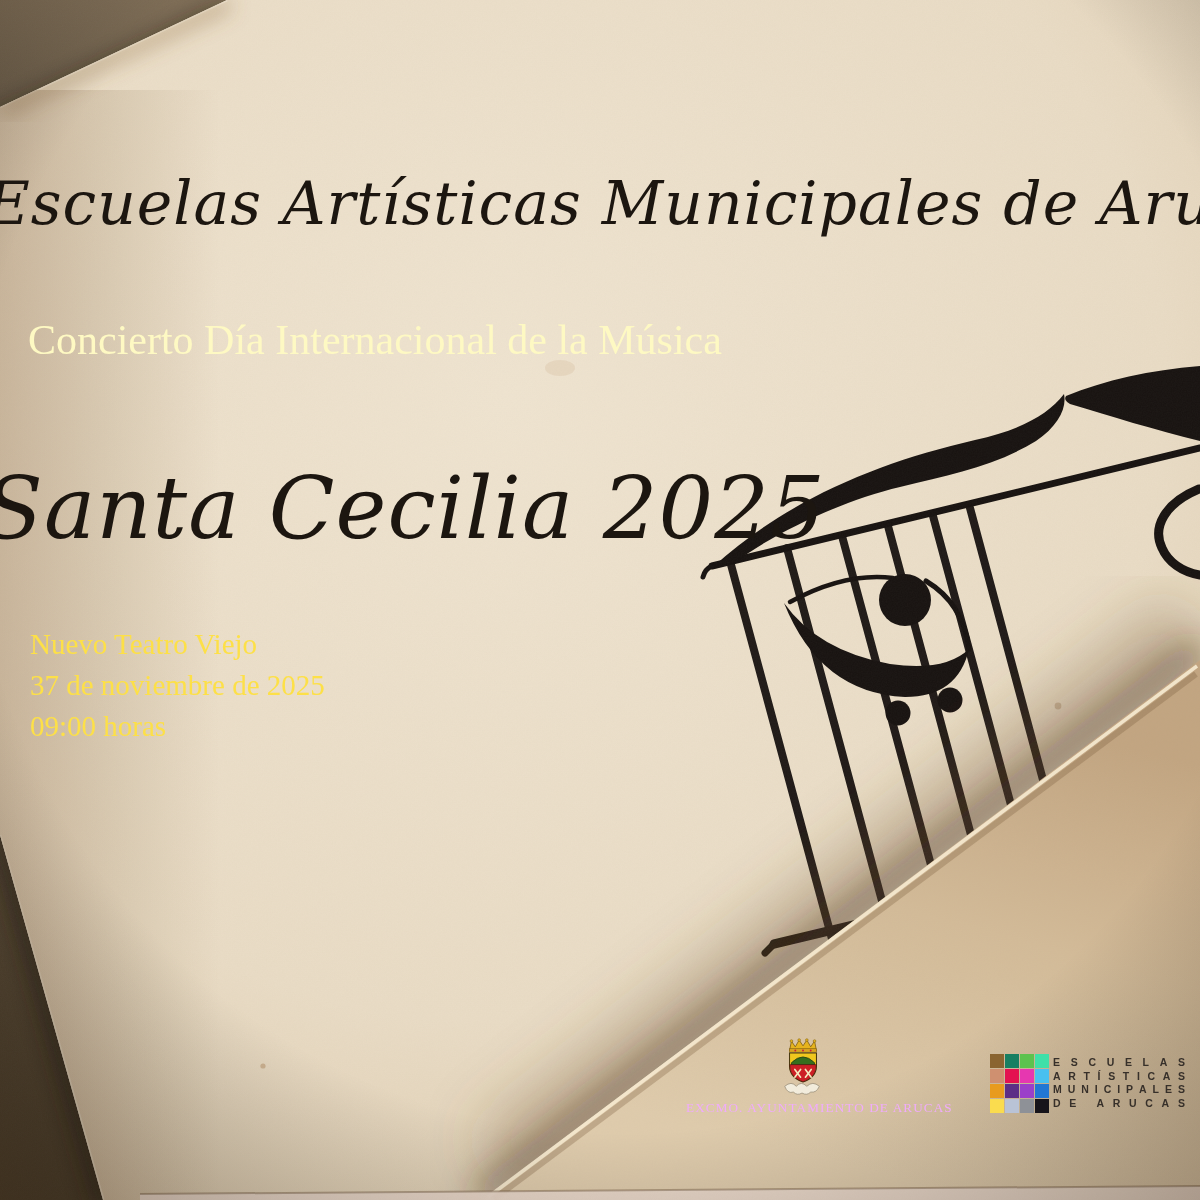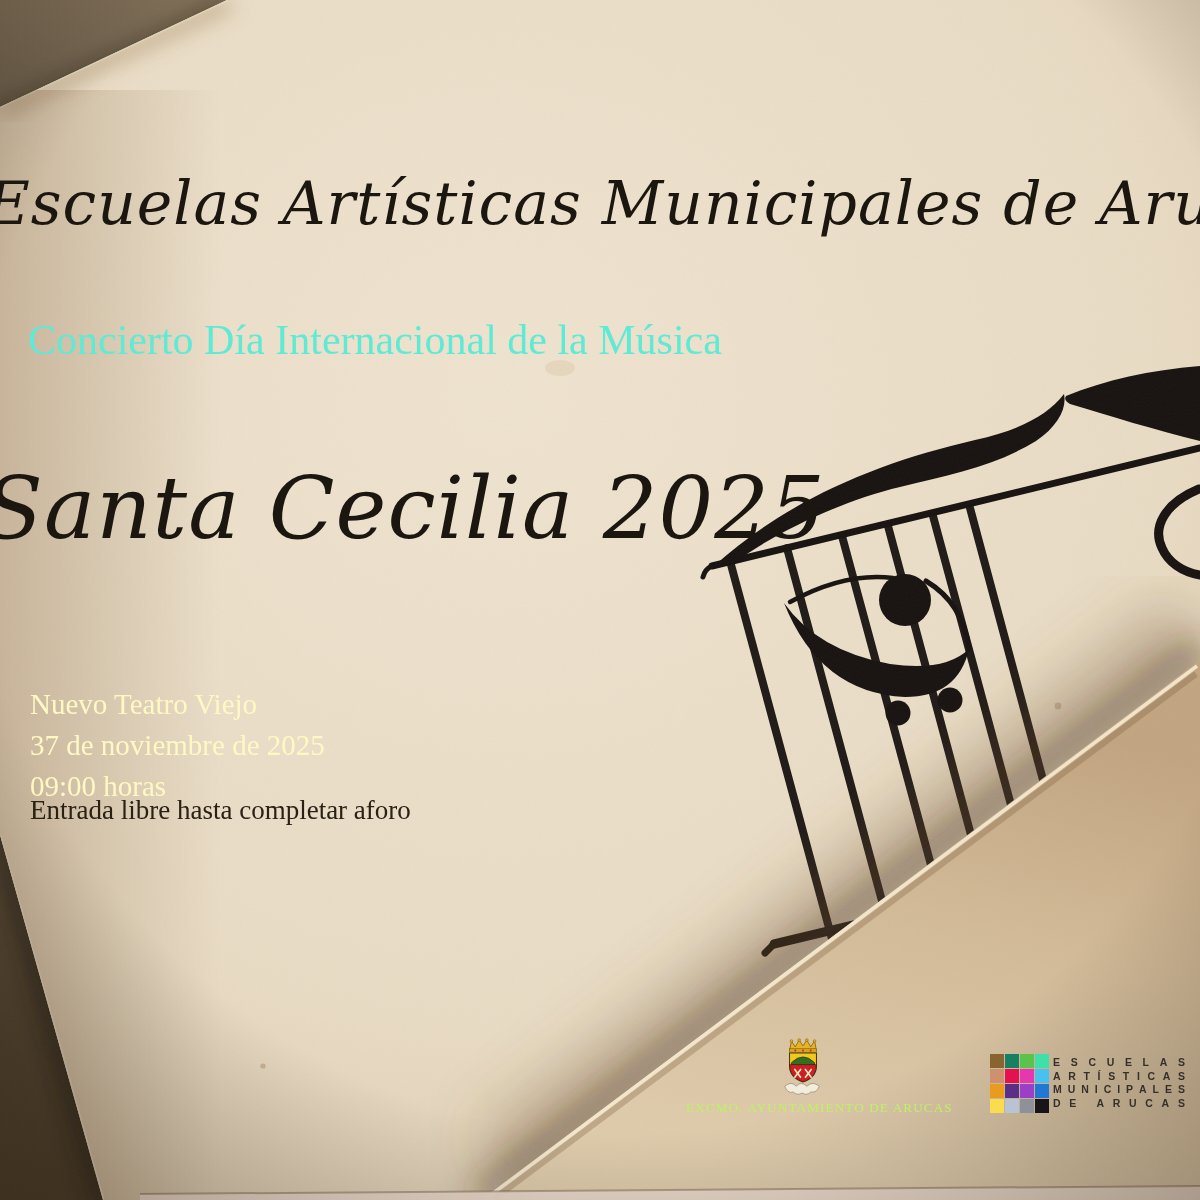--- a/index.html
+++ b/index.html
@@ -8,28 +8,28 @@
     background:#6e5d47;
     font-family:"Liberation Serif","DejaVu Serif",serif;
   }
   .stage svg.scene{position:absolute;left:0;top:0;}
   .txt{position:absolute;color:#211a12;white-space:nowrap;z-index:5;}
   .script{
     font-family:"DejaVu Serif",serif;font-style:italic;
     color:#1c1610;letter-spacing:1px;
   }
   .title-script{left:-14px;top:168px;font-size:60px;}
-  .event-line{left:28px;top:316px;font-size:42px;color:#5eead4;}
+  .event-line{left:28px;top:316px;font-size:42px;color:#fef9c3;}
   .main-title{left:-16px;top:458px;font-size:86px;}
-  .venue-block{left:30px;top:684px;font-size:29px;line-height:41px;color:#fef9c3;}
+  .venue-block{left:30px;top:624px;font-size:29px;line-height:41px;color:#fde047;}
   .admission{left:30px;top:795px;font-size:27px;color:#2a2114;}
   .footer-item{position:absolute;z-index:6;}
   .council-label{
     left:686px;top:1100px;width:230px;text-align:center;
-    font-size:13.2px;letter-spacing:1.1px;color:#bef264;
+    font-size:13.2px;letter-spacing:1.1px;color:#f0abfc;
     font-family:"Liberation Serif",serif;white-space:nowrap;
   }
   .crest{left:777px;top:1038px;}
   .logo-grid{
     left:990px;top:1054px;width:59px;height:59px;
     display:grid;grid-template-columns:repeat(4,14px);grid-auto-rows:14px;gap:1px;
   }
   .logo-grid .cell{width:14px;height:14px;}
   .wordmark{
     left:1053px;top:1056px;width:132px;
@@ -170,21 +170,20 @@
   <div class="txt event-line">Concierto Día Internacional de la Música</div>
 
   <div class="txt script main-title">Santa Cecilia 2025</div>
 
   <div class="txt venue-block">
     <div>Nuevo Teatro Viejo</div>
     <div>37 de noviembre de 2025</div>
     <div>09:00 horas</div>
   </div>
 
-  <div class="txt admission">Entrada libre hasta completar aforo</div>
 
   <svg class="footer-item crest" width="52" height="60" viewBox="0 0 54 62">
 
     <path d="M13 13 L15 3 L19 9 L23 2 L27 8 L31 2 L35 9 L39 3 L41 13 Z" fill="#e6b41e" stroke="#7a5a10" stroke-width="0.8"></path>
     <circle cx="15" cy="3" r="1.4" fill="#e6b41e" stroke="#7a5a10" stroke-width="0.5"></circle>
     <circle cx="23" cy="2" r="1.4" fill="#e6b41e" stroke="#7a5a10" stroke-width="0.5"></circle>
     <circle cx="31" cy="2" r="1.4" fill="#e6b41e" stroke="#7a5a10" stroke-width="0.5"></circle>
     <circle cx="39" cy="3" r="1.4" fill="#e6b41e" stroke="#7a5a10" stroke-width="0.5"></circle>
     <rect x="13" y="11" width="28" height="3.6" fill="#d9a520" stroke="#7a5a10" stroke-width="0.6"></rect>
     <circle cx="19" cy="12.8" r="1" fill="#c23"></circle>

